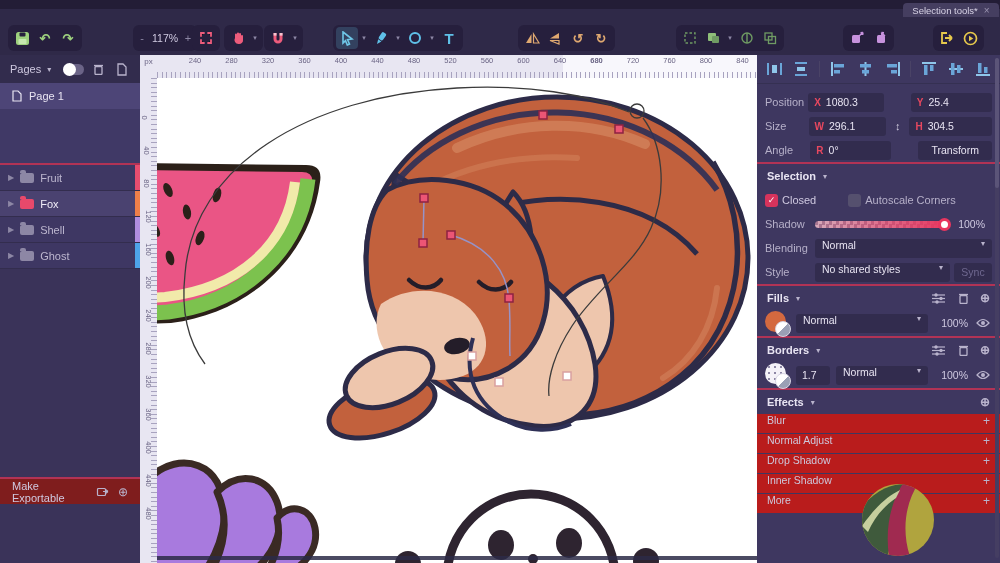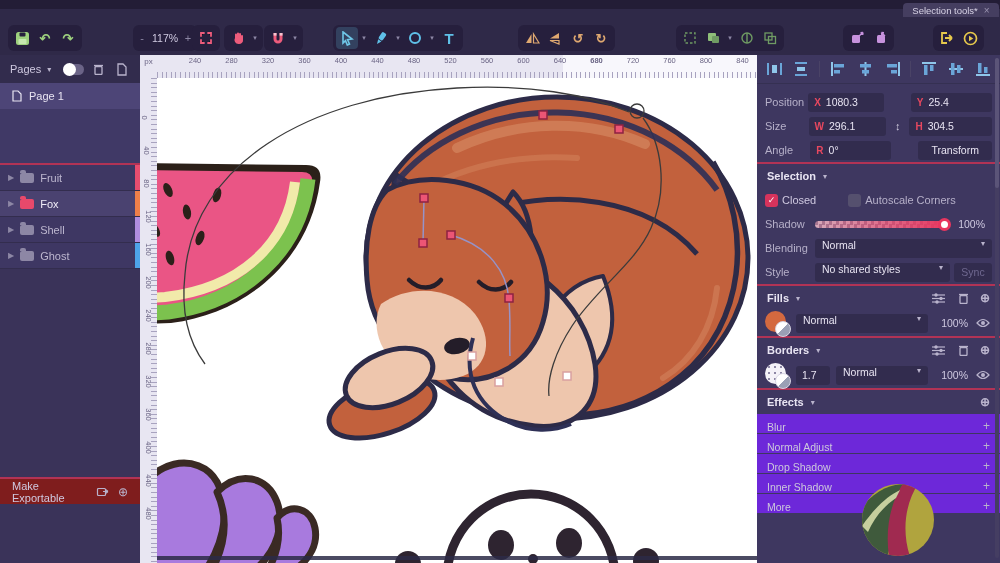--- a/index.html
+++ b/index.html
@@ -78,21 +78,21 @@
   .drop{background:#322c4e;border-radius:3px;height:19px;display:flex;align-items:flex-start;padding:0 7px;color:#e8e4f2;font-size:10.5px}
   .drop .sp{flex:1}
   .dim{color:#6f6890}
   .srow{display:flex;align-items:center;height:26px;padding:0 8px;gap:6px}
   .swatch{position:relative;width:25px;height:25px;flex:none}
   .swc{position:absolute;left:0;top:0;width:21px;height:21px;border-radius:50%}
   .swc2{position:absolute;right:-1px;bottom:-1px;width:14px;height:14px;border-radius:50%;background:linear-gradient(135deg,#fff 50%,#9aa0b5 50%);border:1px solid #d8d5e4}
   .fill-sw{background:#d4693f}
   .border-sw{background:#f4f2f8;background-image:radial-gradient(#8d87a5 1.2px,transparent 1.3px);background-size:6px 6px;background-position:1px 1px}
   .pct{width:34px;text-align:right;color:#cfc9e0;font-size:10.5px}
-  .effect-row{height:19px;background:#6d28d9;display:flex;align-items:flex-end;padding:0 10px;margin-bottom:1px;color:#cdc8dc;font-size:10.5px}
+  .effect-row{height:19px;background:#b91c1c;display:flex;align-items:flex-start;padding:0 10px;margin-bottom:1px;color:#cdc8dc;font-size:10.5px}
   .effect-row .sp{flex:1}
   .plus{color:#b9b3cc;font-size:12px}
   .hicon{display:flex;align-items:center;justify-content:center;width:18px;color:#b9b3cc}
 
   #scrollbar{position:absolute;left:995px;top:58px;width:4px;height:500px;background:#453e62;border-radius:2px}
   #scroll-thumb{position:absolute;left:0;top:0;width:4px;height:130px;background:#5b5478;border-radius:2px}
   #ball{position:absolute;left:860px;top:482px;width:76px;height:76px}
   svg{display:block}
 </style>
 </head>

